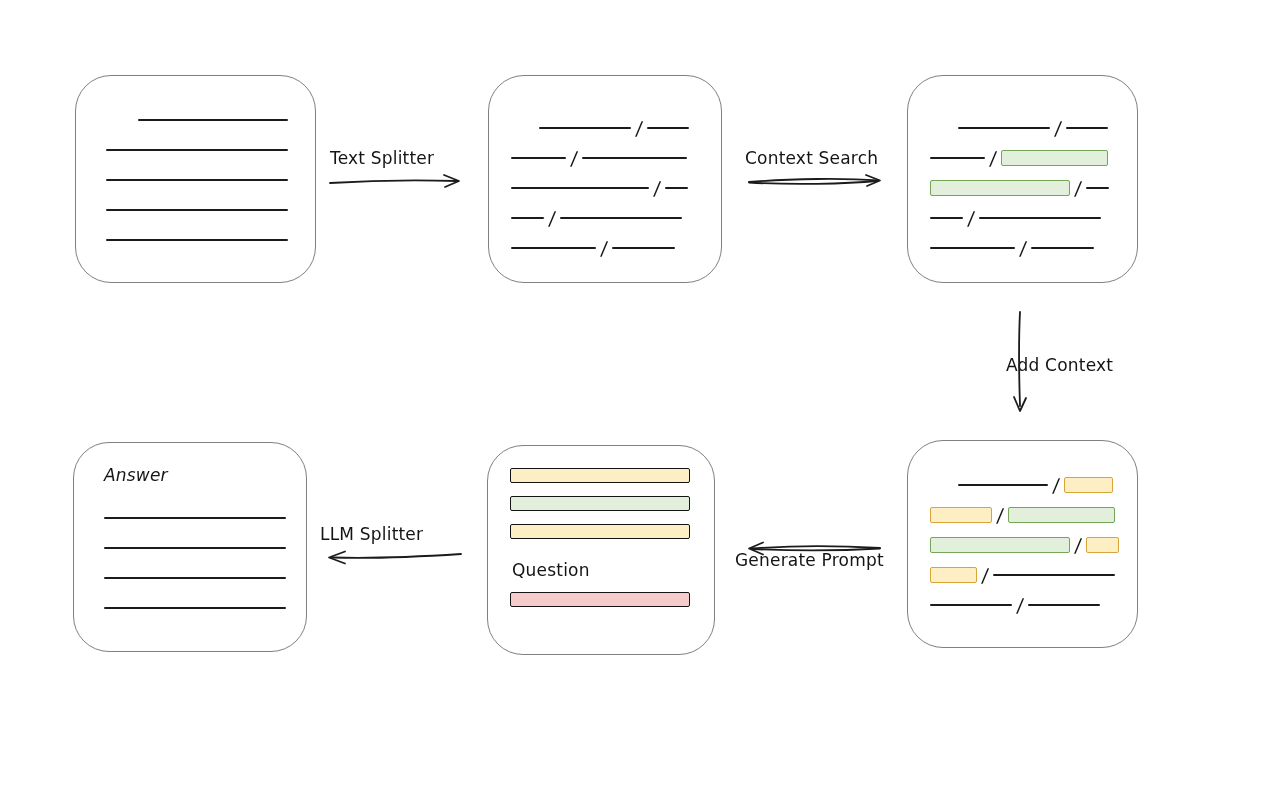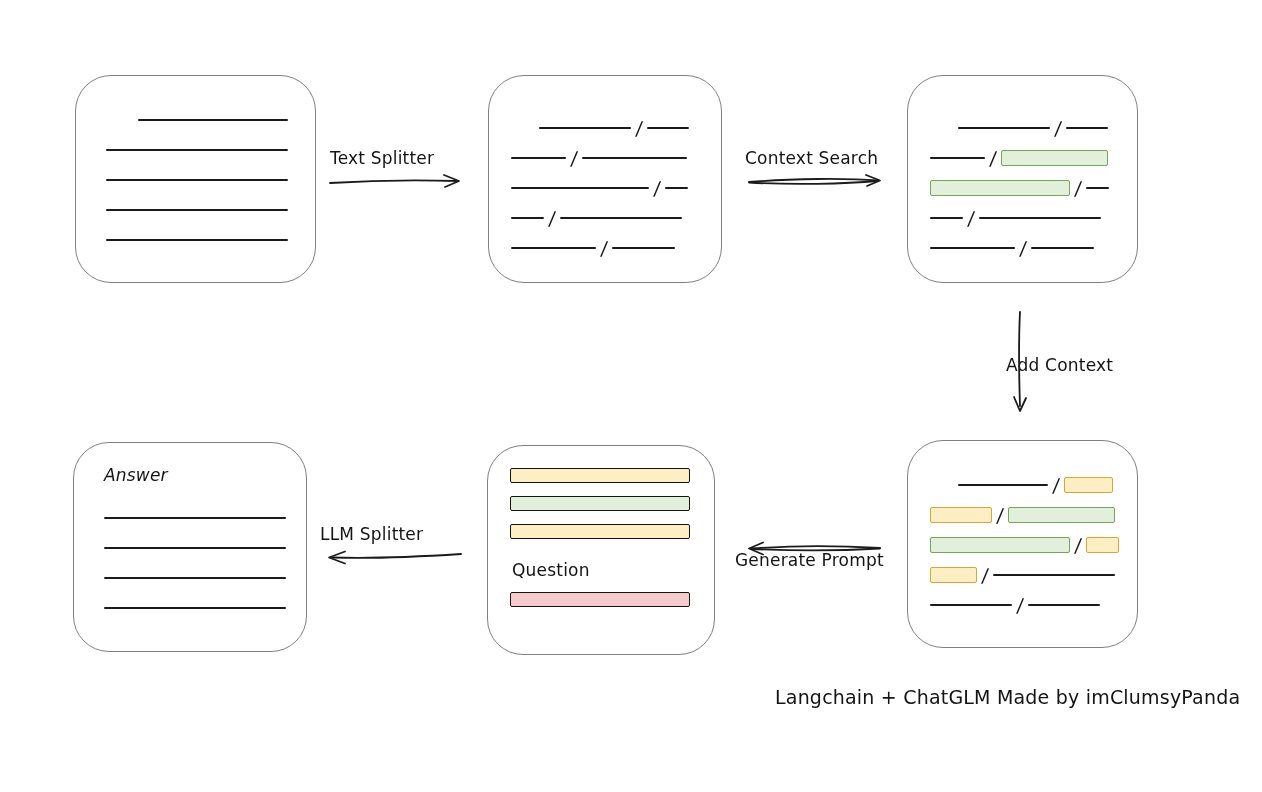--- a/index.html
+++ b/index.html
@@ -188,15 +188,14 @@
     <path d="M139,10.5 C 95,13 45,12.5 11,11"></path>
     <polyline points="22,4.5 8,10.5 22,16.5"></polyline>
   </svg>
 
   <div class="flow-label" style="left:320px;top:524px;width:144px;">LLM Splitter</div>
   <svg class="arrow" style="left:320px;top:545px;" width="144" height="22" viewBox="0 0 144 22">
     <path d="M141,9 C 95,12 45,13.5 12,12.5"></path>
     <polyline points="25,6.5 9,12.5 25,18.5"></polyline>
   </svg>
 
-  <div class="caption" style="left:775px;top:686px;width:400px;">Langchain + ChatGLM Made by imClumsyPanda</div>
 
 </div>
 
 </body></html>

